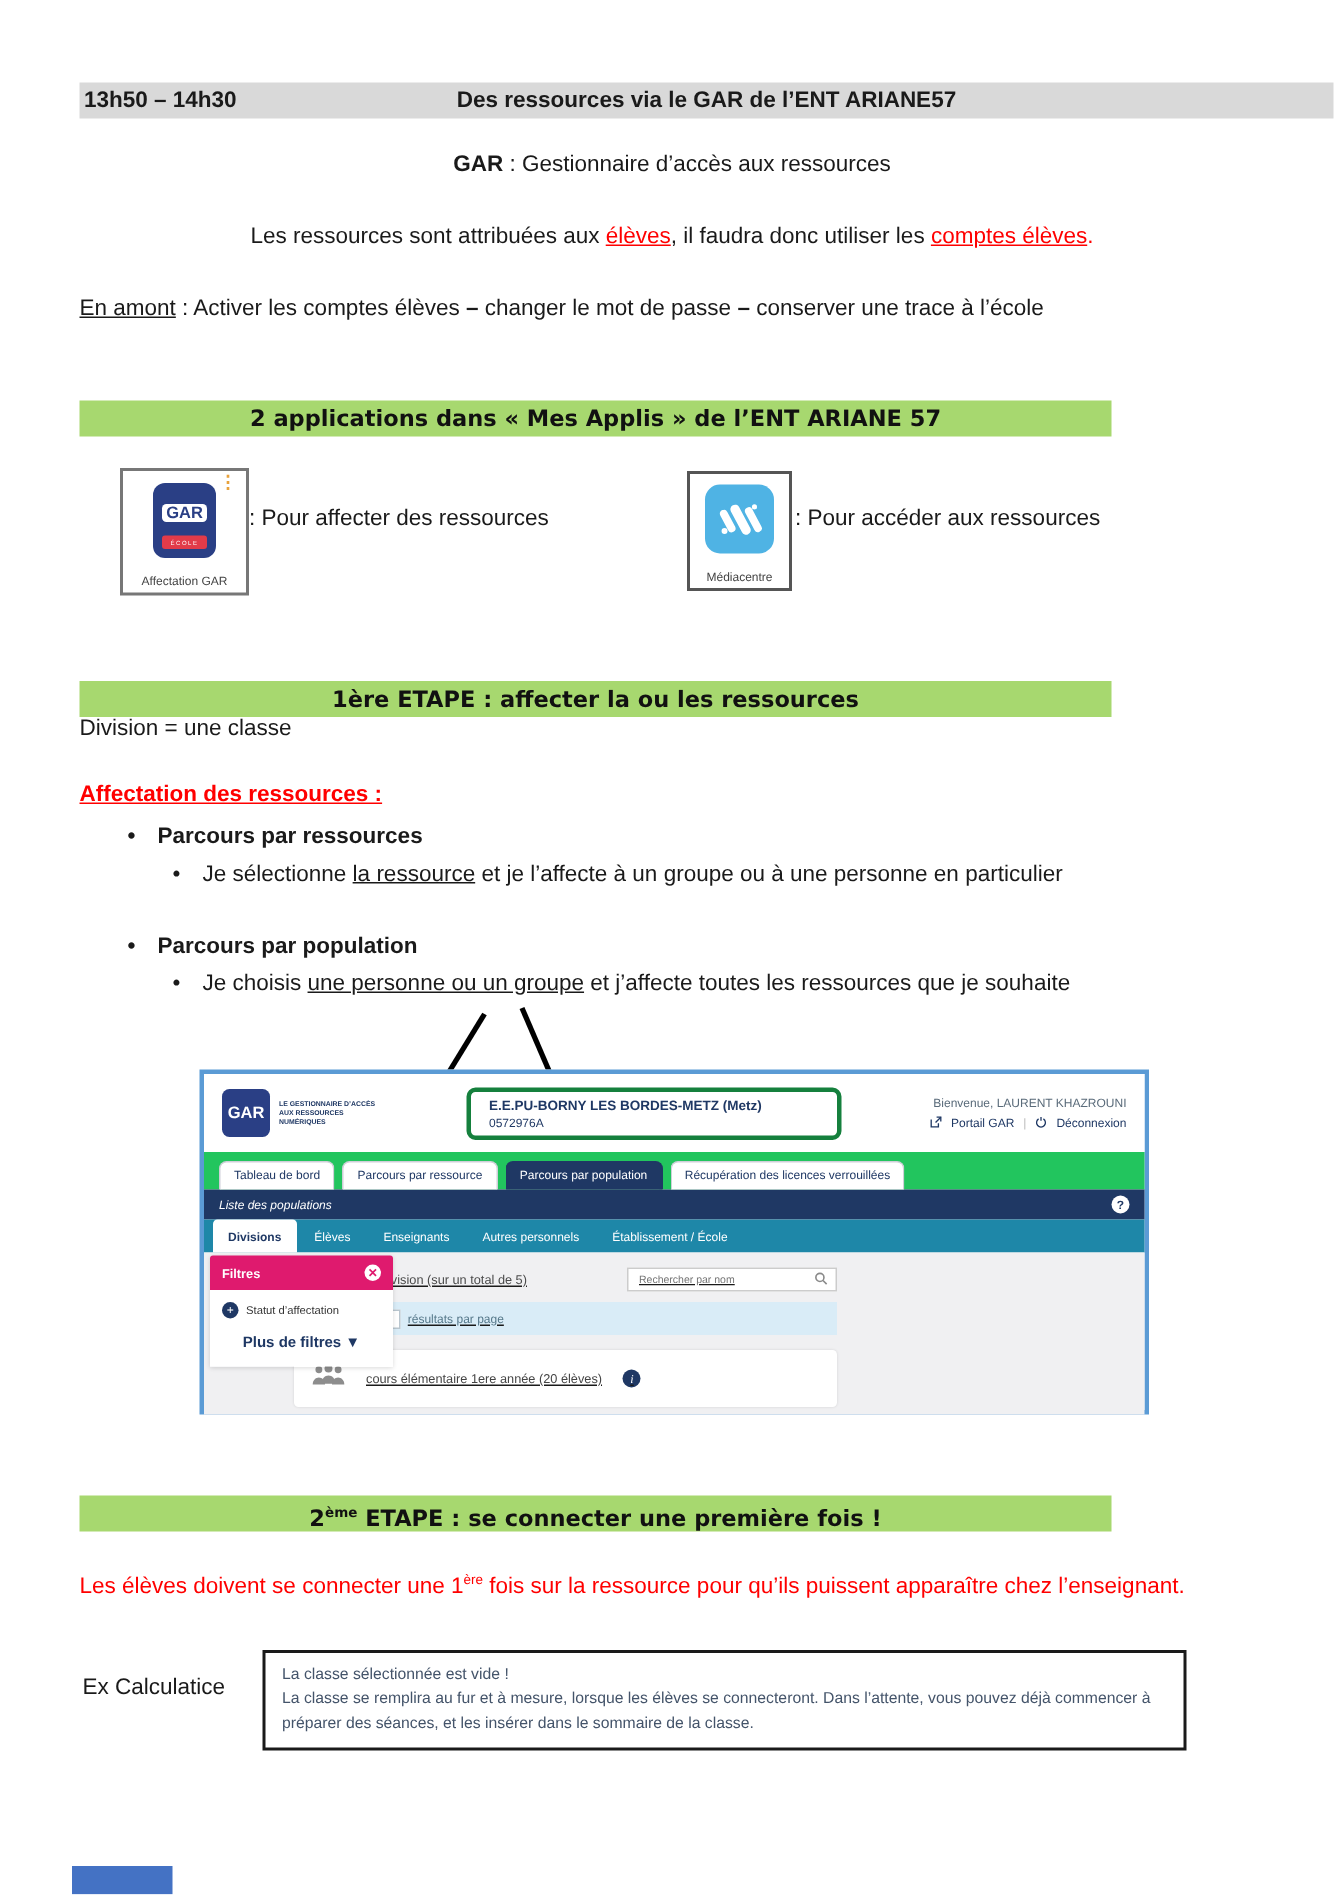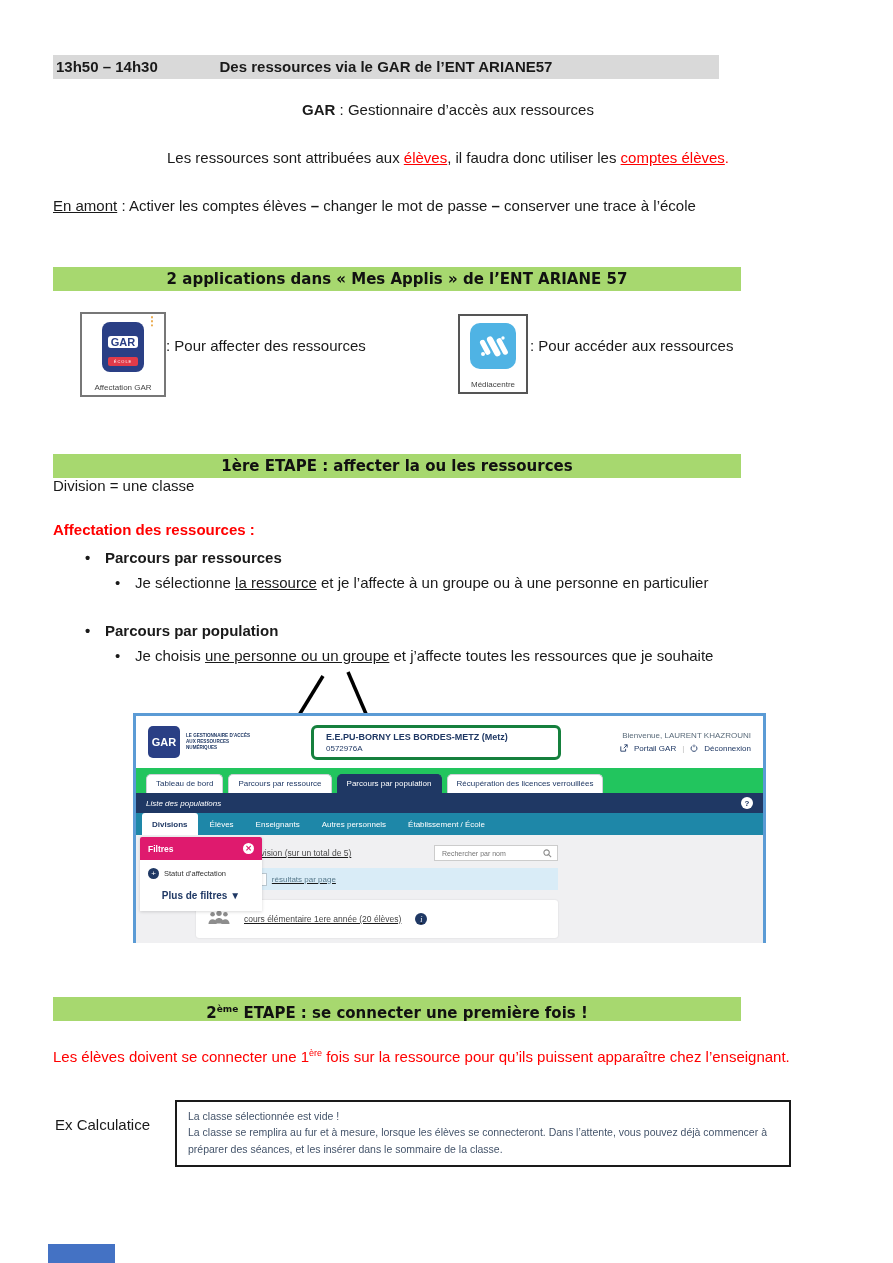--- a/index.html
+++ b/index.html
@@ -1,20 +1,20 @@
 <!DOCTYPE html>
 <html><head>
 <meta charset="utf-8">
 <style>
   html,body{margin:0;padding:0;background:#fff;}
   .page{position:relative;width:893px;height:1263px;background:#fff;overflow:hidden;
         font-family:"Liberation Sans",sans-serif;color:#1a1a1a;}
 
   
-  .time-bar{position:absolute;left:53px;top:55px;width:666px;height:24px;background:#d9d9d9;}
+  .time-bar{position:absolute;left:53px;top:55px;width:836px;height:24px;background:#d9d9d9;}
   .time-bar .time{position:absolute;left:3px;top:3px;font-weight:bold;font-size:15px;}
   .time-bar .title{position:absolute;left:0;right:0;top:3px;text-align:center;font-weight:bold;font-size:15px;}
 
   .centered{position:absolute;left:53px;width:790px;text-align:center;font-size:15px;margin:0;}
   .gar-def{top:101px;}
   .intro{top:149px;}
   .enamont{position:absolute;left:53px;top:197px;font-size:15px;margin:0;}
   .u{text-decoration:underline;}
   .red{color:#ff0000;}
   .red-u{color:#ff0000;text-decoration:underline;}
@@ -41,21 +41,21 @@
   .card-mc{left:458px;top:314px;width:66px;height:76px;border-color:#555;}
   .mc-tile{position:absolute;left:10px;top:7px;width:46px;height:46px;background:#4fb3e4;border-radius:10px;
            display:flex;align-items:center;justify-content:center;}
   .app-desc{position:absolute;margin:0;font-size:15px;top:337px;}
   .d1{left:166px;}
   .d2{left:530px;}
 
   
   .division-note{position:absolute;left:53px;top:477px;margin:0;font-size:15px;}
   .affect-heading{position:absolute;left:53px;top:521px;margin:0;font-size:15px;font-weight:bold;
-                  color:#ff0000;}
+                  color:#ff0000;text-decoration:underline;}
   .li{position:absolute;margin:0;font-size:15px;}
   .li .dot{display:inline-block;width:20px;}
   .li1{left:85px;top:549px;font-weight:bold;}
   .li2{left:115px;top:574px;}
   .li3{left:85px;top:622px;font-weight:bold;}
   .li4{left:115px;top:647px;}
 
   
   .arrows{position:absolute;left:238px;top:668px;}
 
@@ -92,21 +92,21 @@
   .gs-fclose{width:11px;height:11px;border-radius:50%;background:#fff;color:#df1a6e;font-size:8px;font-weight:bold;
              display:flex;align-items:center;justify-content:center;}
   .gs-fbody{background:#fff;padding:8px 8px 10px;}
   .gs-frow{display:flex;align-items:center;gap:5px;font-size:7.5px;color:#333;}
   .gs-plus{width:11px;height:11px;border-radius:50%;background:#1f3864;color:#fff;font-size:8px;
            display:flex;align-items:center;justify-content:center;}
   .gs-more{margin-top:11px;text-align:center;font-size:10px;font-weight:bold;color:#1f3864;}
   .gs-main{margin-left:60px;width:362px;padding-top:10px;text-decoration:underline;}
   .gs-row1{display:flex;align-items:center;justify-content:space-between;}
   .gs-count{font-size:8.5px;color:#4a4a4a;}
-  .gs-search{width:124px;height:16px;background:#fff;border:1px solid #ccc;display:flex;align-items:center;
+  .gs-search{width:140px;height:16px;background:#fff;border:1px solid #ccc;display:flex;align-items:center;
              justify-content:space-between;padding:0 5px;box-sizing:border-box;}
   .gs-search input{border:none;outline:none;width:100px;font-size:7px;font-family:"Liberation Sans",sans-serif;color:#555;}
   .gs-perpage{margin-top:7px;height:22px;background:#d9ecf7;display:flex;align-items:center;gap:5px;
               padding:0 10px;font-size:8px;color:#56788a;}
   .gs-select{background:#fff;border:1px solid #b9c6cf;padding:1px 4px;font-size:8px;color:#444;
              display:flex;align-items:center;gap:4px;}
   .gs-select .caret{font-size:6px;color:#1e87a8;}
   .gs-card{margin-top:10px;height:38px;background:#fff;border-radius:3px;display:flex;align-items:center;
            gap:14px;padding:0 12px;box-shadow:0 0 2px rgba(0,0,0,.12);}
   .gs-card .label{font-size:8.5px;color:#444;}

